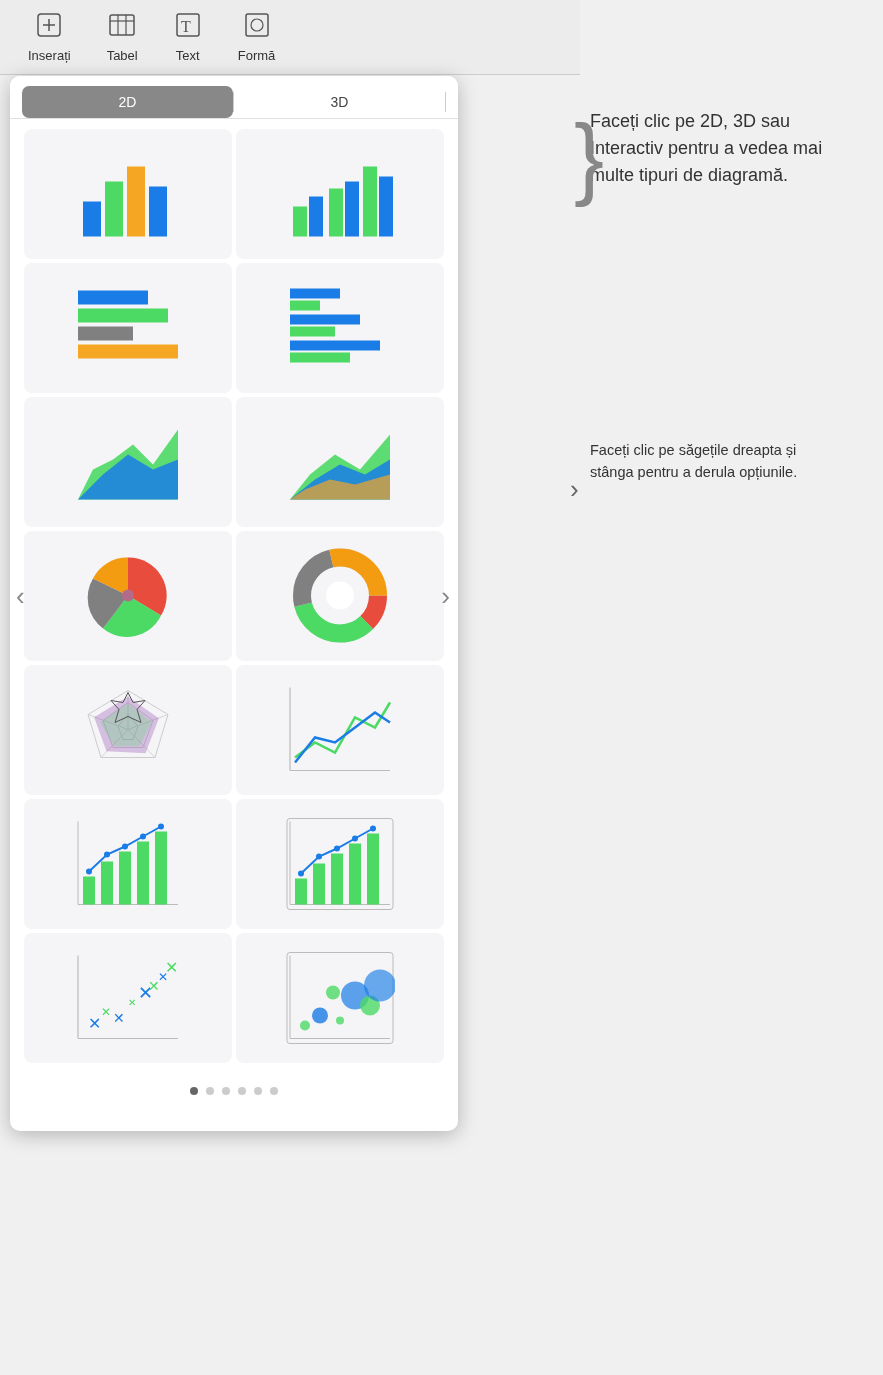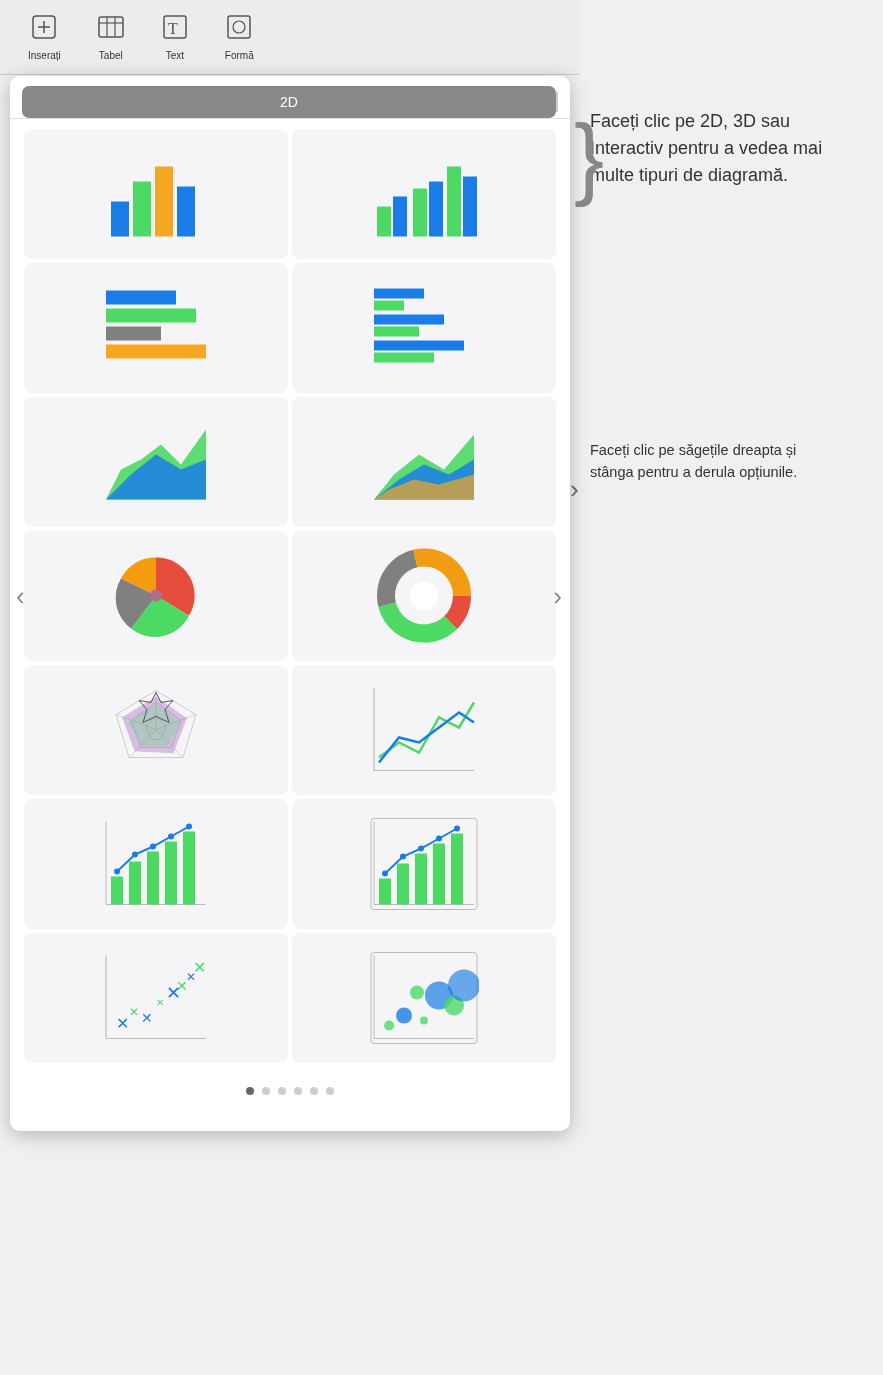--- a/index.html
+++ b/index.html
@@ -33,36 +33,36 @@
       justify-content: center;
       padding: 5px 18px;
       cursor: pointer;
       color: #333;
     }
     .toolbar-item .tb-icon {
       font-size: 24px;
       margin-bottom: 3px;
     }
     .toolbar-item .tb-label {
-      font-size: 10px;
+      font-size: 13px;
       color: #333;
       text-align: right;
     }
     .toolbar-item.active .tb-icon {
       background: #d5d5d5;
       border-radius: 6px;
       padding: 2px 4px;
     }
 
     
     .panel {
       position: absolute;
       top: 76px;
       left: 10px;
-      width: 560px;
+      width: 448px;
       background: white;
       border-radius: 10px;
       box-shadow: 0 4px 20px rgba(0,0,0,0.25);
       overflow: hidden;
       padding-bottom: 30px;
     }
 
     
     .tab-bar {
       display: flex;
@@ -193,20 +193,21 @@
     </span>
     <span class="tb-label">Formă</span>
   </div>
 </div>
 
 <div class="panel">
 
   <div class="tab-bar">
     <button class="tab-btn active">2D</button>
     <div class="tab-divider"></div>
+    <button class="tab-btn">3D</button>
     <div class="tab-divider"></div>
   </div>
 
   <button class="nav-arrow nav-arrow-left">‹</button>
   <button class="nav-arrow nav-arrow-right" style="right:8px;left:auto;top:520px;position:absolute;">›</button>
 
   <div class="chart-grid">
 
     <div class="chart-cell">
       <svg viewBox="0 0 110 95" xmlns="http://www.w3.org/2000/svg">

